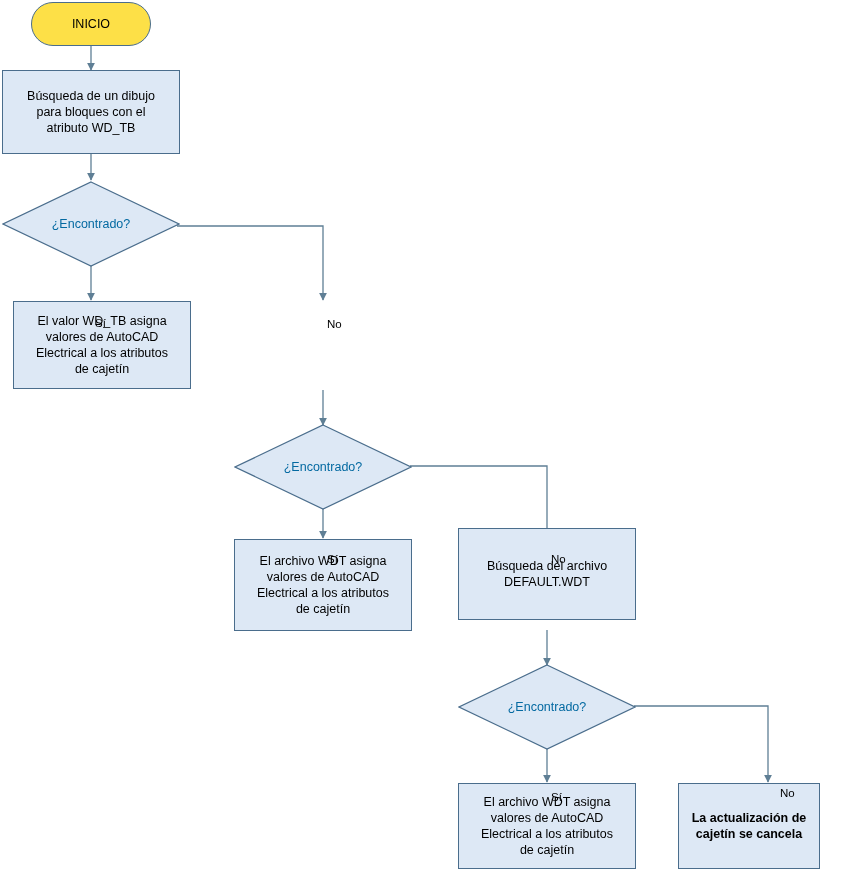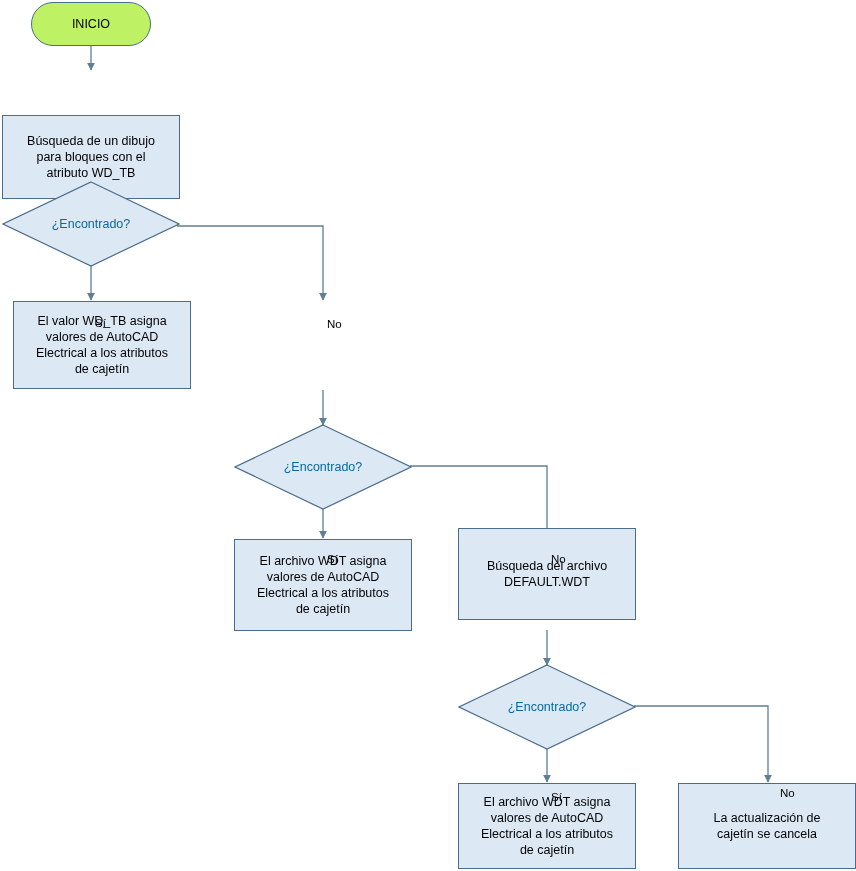--- a/index.html
+++ b/index.html
@@ -28,21 +28,21 @@
     z-index: 2;
   }
   .node .txt {
     display: block;
     width: 100%;
     padding: 0 6px;
     box-sizing: border-box;
     white-space: pre-line;
   }
   .terminator {
-    background: #bef264;
+    background: #fde047;
     border: 1px solid #4a6d8c;
     border-radius: 22px;
   }
   .process {
     background: #dde8f5;
     border: 1px solid #4a6d8c;
   }
   .decision-wrap {
     position: absolute;
     z-index: 2;
@@ -115,21 +115,21 @@
       <path d="M 547 748 L 547 782"></path>
 
       <path d="M 634 706 L 768 706 L 768 782"></path>
     </g>
   </svg>
 
   <div class="node terminator" style="left:31px; top:2px; width:120px; height:44px;">
     <span class="txt">INICIO</span>
   </div>
 
-  <div class="node process" style="left:2px; top:70px; width:178px; height:84px;margin-top:45px;">
+  <div class="node process" style="left:2px; top:70px; width:178px; height:84px;">
     <span class="txt">Búsqueda de un dibujo
 para bloques con el
 atributo WD_TB</span>
   </div>
 
   <div class="decision-wrap" style="left:2px; top:181px; width:178px; height:86px;">
     <svg width="178" height="86" viewBox="0 0 178 86" xmlns="http://www.w3.org/2000/svg">
       <polygon points="89,1 177,43 89,85 1,43" fill="#dde8f5" stroke="#4a6d8c" stroke-width="1.2"></polygon>
     </svg>
     <div class="decision-label">¿Encontrado?</div>
@@ -169,21 +169,21 @@
     <div class="decision-label">¿Encontrado?</div>
   </div>
 
   <div class="node process" style="left:458px; top:783px; width:178px; height:86px;">
     <span class="txt">El archivo WDT asigna
 valores de AutoCAD
 Electrical a los atributos
 de cajetín</span>
   </div>
 
-  <div class="node process" style="left:678px; top:783px; width:178px; height:86px;">
+  <div class="node process" style="left:678px; top:783px; width:142px; height:86px;font-weight:bold;">
     <span class="txt">La actualización de
 cajetín se cancela</span>
   </div>
 
   <div class="edge-label" style="left:95px; top:276px;">Sí</div>
   <div class="edge-label" style="left:327px; top:277px;">No</div>
   <div class="edge-label" style="left:327px; top:512px;">Sí</div>
   <div class="edge-label" style="left:551px; top:512px;">No</div>
   <div class="edge-label" style="left:551px; top:750px;">Sí</div>
   <div class="edge-label" style="left:780px; top:746px;">No</div>

